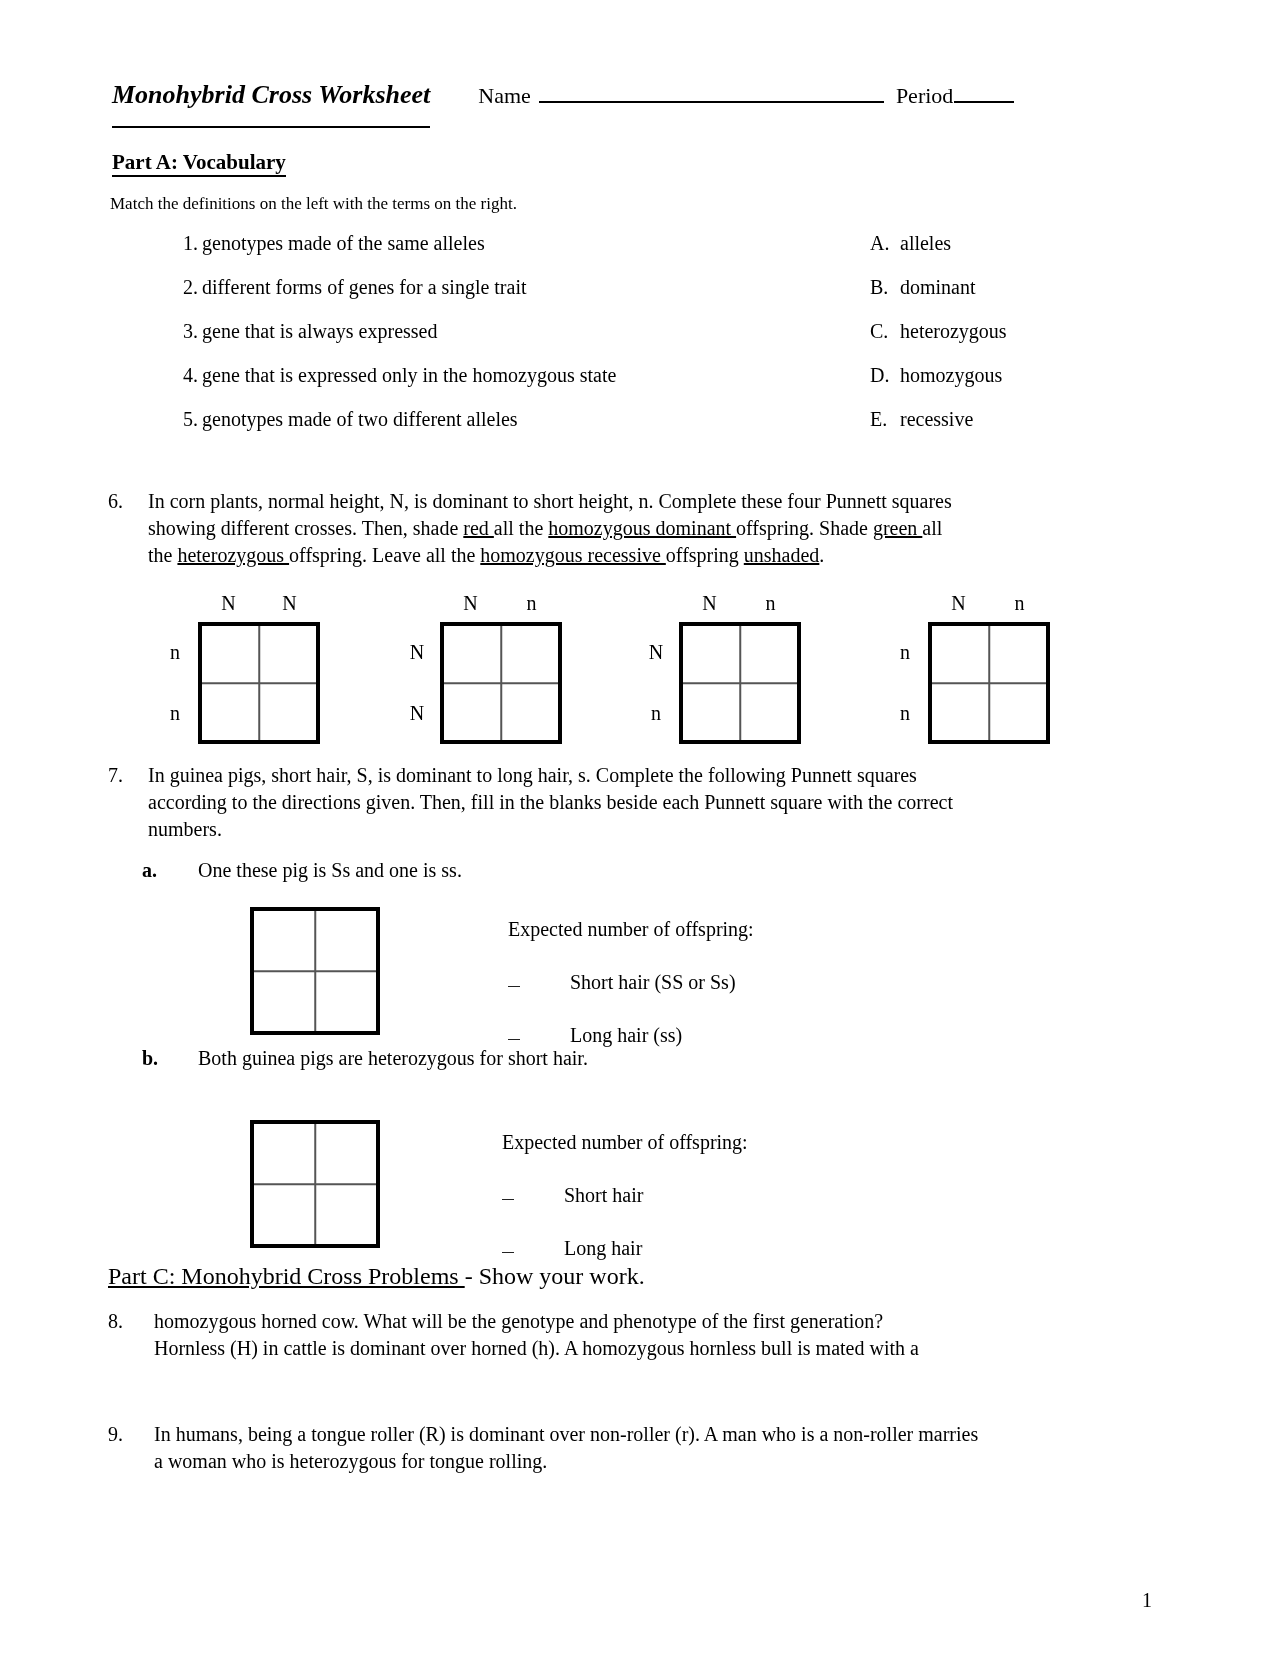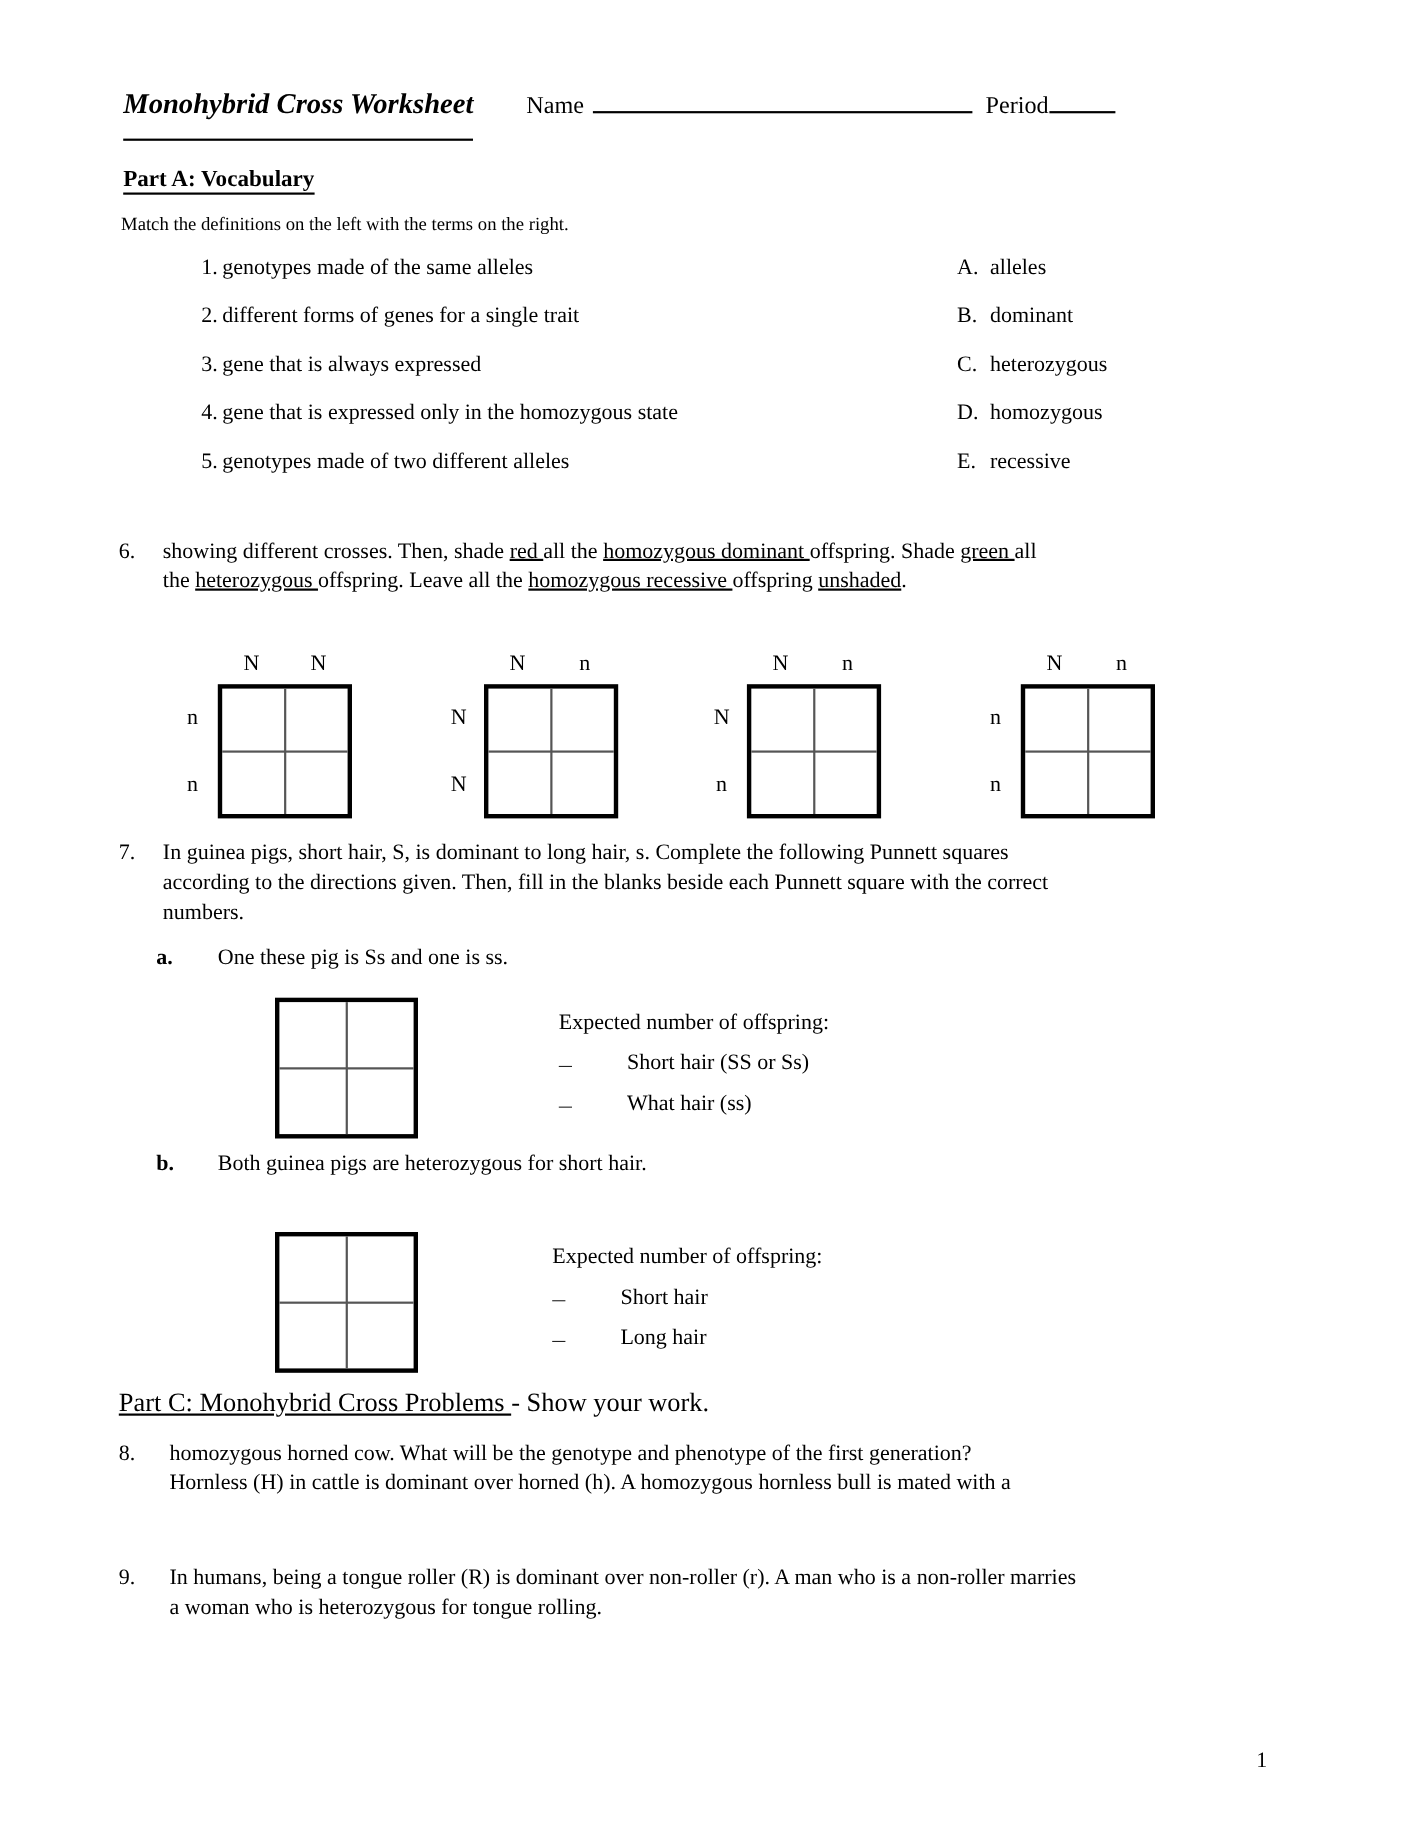--- a/index.html
+++ b/index.html
@@ -218,21 +218,21 @@
     height: 1.5px;
     background: #555;
     transform: translateY(-50%);
   }
 
   
   .exp-block { position: absolute; font-size: 20px; }
   .exp-title { white-space: nowrap; }
   .exp-line {
     position: relative;
-    margin-top: 14px;
+    margin-top: 30px;
     white-space: nowrap;
   }
   .exp-dash {
     display: inline-block;
     width: 12px;
     border-bottom: 1.5px solid #222;
     vertical-align: 2px;
     margin-right: 50px;
   }
 
@@ -309,20 +309,21 @@
       <span class="vocab-num">5.</span>
       <span class="vocab-def">genotypes made of two different alleles</span>
       <span class="vocab-letter">E.</span>
       <span class="vocab-term">recessive</span>
     </div>
   </div>
 
   <div class="q" style="left:108px; top:488px; width:1000px;">
     <span class="q-num">6.</span>
     <div class="q-body">
+      <div>In corn plants, normal height, N, is dominant to short height, n.  Complete these four Punnett  squares</div>
       <div><span>showing different crosses.  Then, shade </span><u class="ul">red </u><span>all the </span><u class="ul">homozygous dominant </u><span>offspring.  Shade </span><u class="ul">green </u><span>all</span></div>
       <div><span>the </span><u class="ul">heterozygous </u><span>offspring.  Leave all the </span><u class="ul">homozygous recessive </u><span>offspring  </span><u class="ul">unshaded</u><span>.</span></div>
     </div>
   </div>
 
   <div class="pun-wrap" style="left:198px; top:622px;">
     <div class="pun-col-labels">
       <span>N</span>
       <span>N</span>
     </div>
@@ -384,21 +385,21 @@
   <div class="pun-wrap" style="left:250px; top:907px;">
     <div class="pun-grid-lg"></div>
   </div>
 
   <div class="exp-block" style="left:508px; top:918px;">
     <div class="exp-title">Expected number of offspring:</div>
     <div class="exp-line">
       <span class="exp-dash"></span><span>Short hair   (SS or Ss)</span>
     </div>
     <div class="exp-line">
-      <span class="exp-dash"></span><span>What hair  (ss)</span>
+      <span class="exp-dash"></span><span>Long hair  (ss)</span>
     </div>
   </div>
 
   <div class="sub-letter" style="left:142px; top:1047px;">b.</div>
   <div class="sub-text" style="left:198px; top:1047px;text-align:center;">Both guinea pigs are heterozygous  for short hair.</div>
 
   <div class="pun-wrap" style="left:250px; top:1120px;">
     <div class="pun-grid-lg"></div>
   </div>
 

